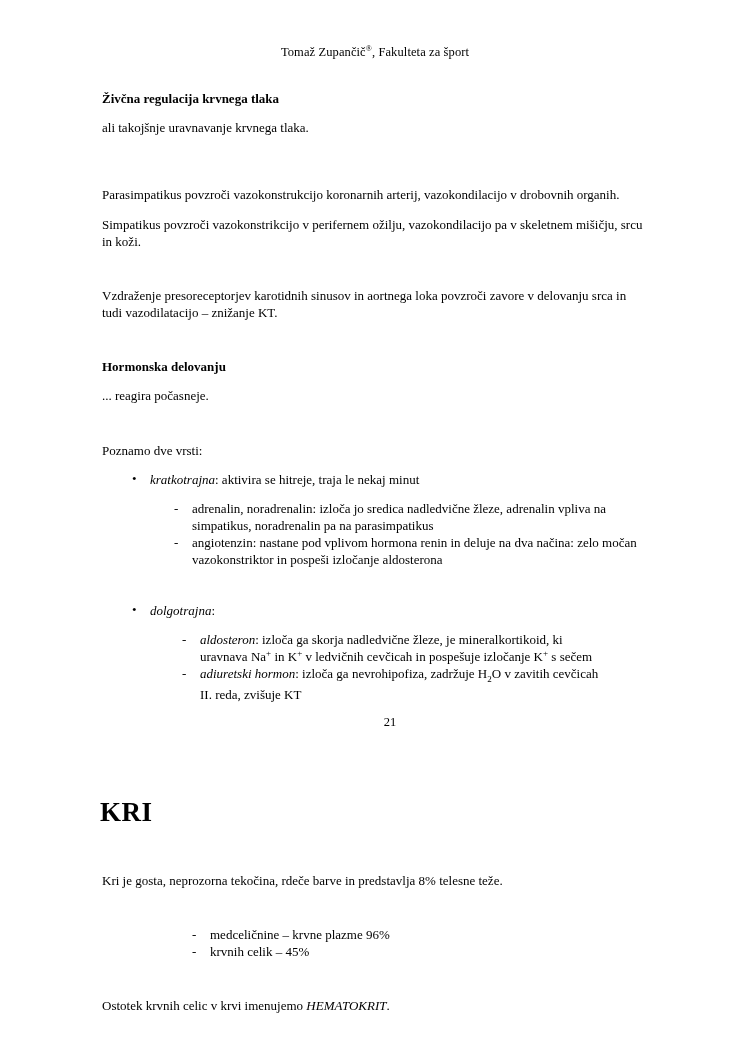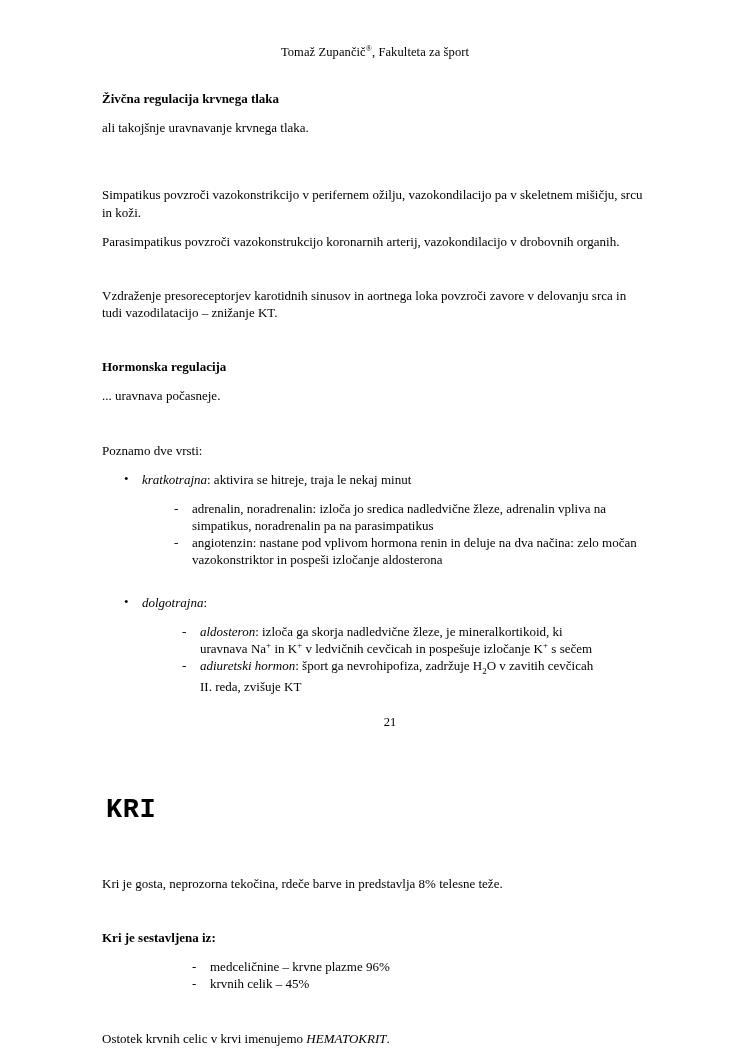--- a/index.html
+++ b/index.html
@@ -48,21 +48,21 @@
   ul.bullets {
     list-style: none;
     margin: 0;
     padding: 0;
   }
   ul.bullets > li {
     position: relative;
     padding-left: 52px;
     font-size: 13px;
     line-height: 1.32;
-    margin: 0;
+    margin: 8px;
   }
   ul.bullets > li::before {
     content: "\2022";
     position: absolute;
     left: 34px;
     top: -1px;
     font-size: 13px;
   }
   ul.dashes {
     list-style: none;
@@ -89,24 +89,24 @@
   ul.dashes.indent-b > li::before {
     left: 80px;
   }
   ul.dashes.indent-c > li {
     padding-left: 108px;
   }
   ul.dashes.indent-c > li::before {
     left: 90px;
   }
   h1.kri {
-    font-family: Liberation Mono, monospace;
+    font-family: Liberation Serif, serif;
     font-size: 27px;
     font-weight: bold;
-    margin: 16px;
+    margin: 10px;
     letter-spacing: 0.5px;
   }
   .footer {
     position: absolute;
     bottom: 42px;
     left: 15px;
     width: 750px;
     text-align: center;
     font-size: 12.5px;
   }
@@ -123,31 +123,31 @@
   </div>
 
   <p class="bold">Živčna regulacija krvnega tlaka</p>
   <p>ali takojšnje uravnavanje krvnega tlaka.</p>
 
   <div class="gap"></div>
 
 
   <div class="gap"></div>
 
+  <p>Parasimpatikus povzroči vazokonstrukcijo koronarnih arterij, vazokondilacijo v drobovnih organih.</p>
   <p>Simpatikus povzroči vazokonstrikcijo v perifernem ožilju, vazokondilacijo pa v skeletnem mišičju, srcu in koži.</p>
-  <p>Parasimpatikus povzroči vazokonstrukcijo koronarnih arterij, vazokondilacijo v drobovnih organih.</p>
 
   <div class="gap"></div>
 
   <p>Vzdraženje presoreceptorjev karotidnih sinusov in aortnega loka povzroči zavore v delovanju srca in tudi vazodilatacijo – znižanje KT.</p>
 
   <div class="gap"></div>
 
-  <p class="bold">Hormonska regulacija</p>
-  <p>... uravnava počasneje.</p>
+  <p class="bold">Hormonska delovanju</p>
+  <p>... reagira počasneje.</p>
 
   <div class="gap"></div>
 
   <p>Poznamo dve vrsti:</p>
 
   <ul class="bullets">
     <li><span class="italic">kratkotrajna</span><span>: aktivira se hitreje, traja le nekaj minut</span></li>
   </ul>
 
   <ul class="dashes">
@@ -156,34 +156,33 @@
   </ul>
 
   <div class="gap"></div>
 
   <ul class="bullets">
     <li><span class="italic">dolgotrajna</span><span>:</span></li>
   </ul>
 
   <ul class="dashes indent-b">
     <li><span class="italic">aldosteron</span><span>: izloča ga skorja nadledvične žleze, je mineralkortikoid, ki</span><br><span>uravnava Na</span><sup class="sup">+</sup><span> in K</span><sup class="sup">+</sup><span> v ledvičnih cevčicah in pospešuje izločanje K</span><sup class="sup">+</sup><span> s sečem</span></li>
-    <li><span class="italic">adiuretski hormon</span><span>: šport ga nevrohipofiza, zadržuje H</span><sub class="sub">2</sub><span>O v zavitih cevčicah</span><br><span>II. reda, zvišuje KT</span></li>
+    <li><span class="italic">adiuretski hormon</span><span>: izloča ga nevrohipofiza, zadržuje H</span><sub class="sub">2</sub><span>O v zavitih cevčicah</span><br><span>II. reda, zvišuje KT</span></li>
   </ul>
 
   <div style="height:72px"></div>
 
   <h1 class="kri">KRI</h1>
 
   <div style="height:22px"></div>
 
   <p>Kri je gosta, neprozorna tekočina, rdeče barve in predstavlja 8% telesne teže.</p>
 
   <div class="gap"></div>
 
-  <p class="bold">Kri je sestavljena iz:</p>
 
   <ul class="dashes indent-c">
     <li>medceličnine – krvne plazme 96%</li>
     <li>krvnih celik – 45%</li>
   </ul>
 
   <div class="gap"></div>
 
   <p><span>Ostotek krvnih celic v krvi imenujemo </span><span class="italic">HEMATOKRIT</span><span>.</span></p>
 

